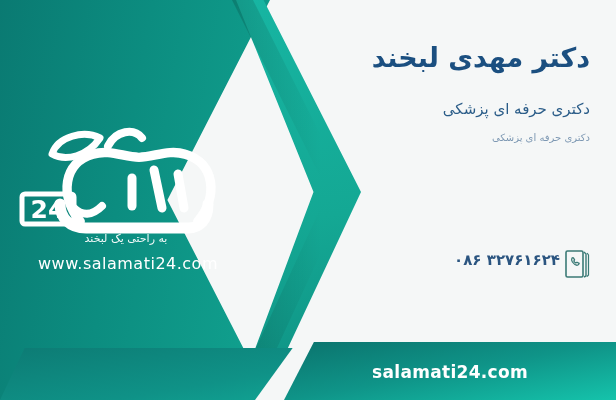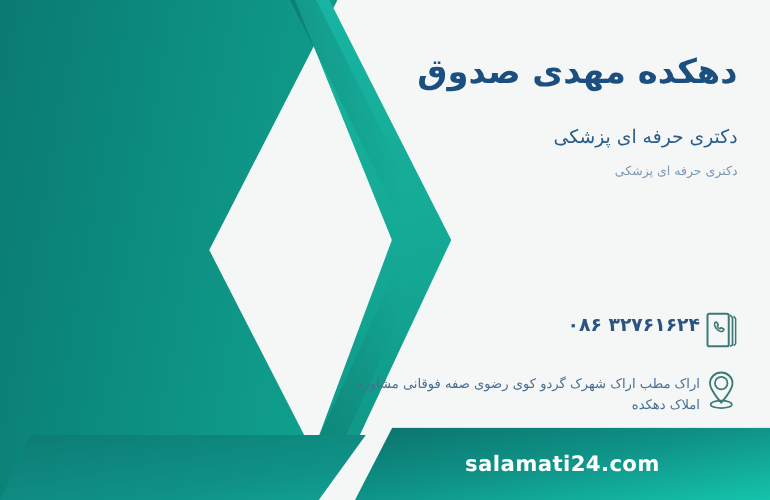--- a/index.html
+++ b/index.html
@@ -140,49 +140,61 @@
 </head>
 <body>
 
 <div id="card">
 
   <div class="left-panel"></div>
   <div class="tip-wedge"></div>
   <div class="thin-chevron"></div>
   <div class="gap-shadow"></div>
 
-
-  <div class="title">دهکده مهدی  صدوق</div>
+  <div class="logo">
+    <svg width="240" height="150" viewBox="0 0 240 150" fill="none">
+
+      <path d="M44 108 C24 84 28 52 56 44 C72 39 86 47 100 47 C114 47 128 39 144 44 C172 52 176 84 156 108" stroke="#ffffff" stroke-width="9" fill="none" stroke-linecap="round" transform="translate(22,0) scale(1.05,1.05)"></path>
+      <path d="M46 104 C40 120 56 136 76 136 C90 136 96 130 104 130 C112 130 120 136 134 136 C154 136 168 120 162 104" stroke="#ffffff" stroke-width="9" fill="none" stroke-linecap="round" transform="translate(22,0) scale(1.05,1.05)" opacity="0"></path>
+
+      <path d="M40 46 C46 28 72 22 88 30 C76 48 54 54 40 46 Z" stroke="#ffffff" stroke-width="7" fill="none" stroke-linejoin="round"></path>
+
+      <path d="M96 38 C104 22 122 20 130 30" stroke="#ffffff" stroke-width="8" fill="none" stroke-linecap="round"></path>
+
+      <path d="M196 96 C196 112 188 120 176 120 L74 120 C58 120 48 110 48 96" stroke="#ffffff" stroke-width="11" fill="none" stroke-linecap="round"></path>
+      <path d="M120 70 L120 98" stroke="#ffffff" stroke-width="9" stroke-linecap="round"></path>
+      <path d="M142 62 L150 100" stroke="#ffffff" stroke-width="9" stroke-linecap="round"></path>
+      <path d="M166 66 L172 100" stroke="#ffffff" stroke-width="9" stroke-linecap="round"></path>
+      <path d="M90 98 C80 108 70 108 62 100" stroke="#ffffff" stroke-width="8" fill="none" stroke-linecap="round"></path>
+
+      <rect x="10" y="86" width="52" height="30" rx="3" stroke="#ffffff" stroke-width="5" fill="none"></rect>
+      <text x="36" y="110" font-family="DejaVu Sans, sans-serif" font-size="25" font-weight="bold" fill="#ffffff" text-anchor="middle">24</text>
+    </svg>
+    <div class="logo-tagline">به راحتی یک لبخند</div>
+    <div class="logo-url">www.salamati24.com</div>
+  </div>
+
+  <div class="title">دکتر مهدی  لبخند</div>
   <div class="subtitle">دکتری حرفه ای پزشکی</div>
   <div class="subtitle-small">دکتری حرفه ای پزشکی</div>
 
   <div class="contact">
 
     <div class="c-row">
       <span class="c-icon">
         <svg width="26" height="30" viewBox="0 0 26 30" fill="none">
           <rect x="2" y="2" width="17" height="26" rx="1.5" stroke="#3b7a76" stroke-width="1.6"></rect>
           <path d="M20 3 L22 5 L22 27 L20 28" stroke="#3b7a76" stroke-width="1.4" fill="none"></path>
           <path d="M23 4 L24.5 6 L24.5 26 L23 27.5" stroke="#3b7a76" stroke-width="1.2" fill="none"></path>
           <path d="M8 9 C8 9 7 11 8.4 13 C10 15.2 12.5 16.6 14 16 C14.8 15.7 15.2 14.4 15.2 14.4 L13 13.2 L11.8 14 C11.8 14 10.4 13.2 9.8 12 L10.6 10.8 L9.4 8.8 C9.4 8.8 8.6 8.6 8 9 Z" stroke="#3b7a76" stroke-width="1.3" fill="none" stroke-linejoin="round"></path>
         </svg>
       </span>
       <span class="c-text phone-text">۳۲۷۶۱۶۲۴ ۰۸۶</span>
     </div>
 
-    <div class="c-row">
-      <span class="c-icon">
-        <svg width="28" height="34" viewBox="0 0 28 34" fill="none">
-          <path d="M14 3 C8.8 3 5 7 5 11.6 C5 17.4 14 27 14 27 C14 27 23 17.4 23 11.6 C23 7 19.2 3 14 3 Z" stroke="#3b7a76" stroke-width="1.5" fill="none"></path>
-          <circle cx="14" cy="11.5" r="5" stroke="#3b7a76" stroke-width="1.4" fill="none"></circle>
-          <ellipse cx="14" cy="28.5" rx="8.5" ry="3" stroke="#3b7a76" stroke-width="1.3" fill="none"></ellipse>
-        </svg>
-      </span>
-      <span class="c-text addr-text">اراک مطب اراک شهرک گردو کوی رضوی صفه فوقانی مشاوره املاک دهکده</span>
-    </div>
 
   </div>
 
   <div class="bottom-bar"></div>
   <div class="bar-sliver"></div>
   <div class="bottom-bar2"></div>
   <div class="bottom-text">salamati24.com</div>
 
 </div>
 

